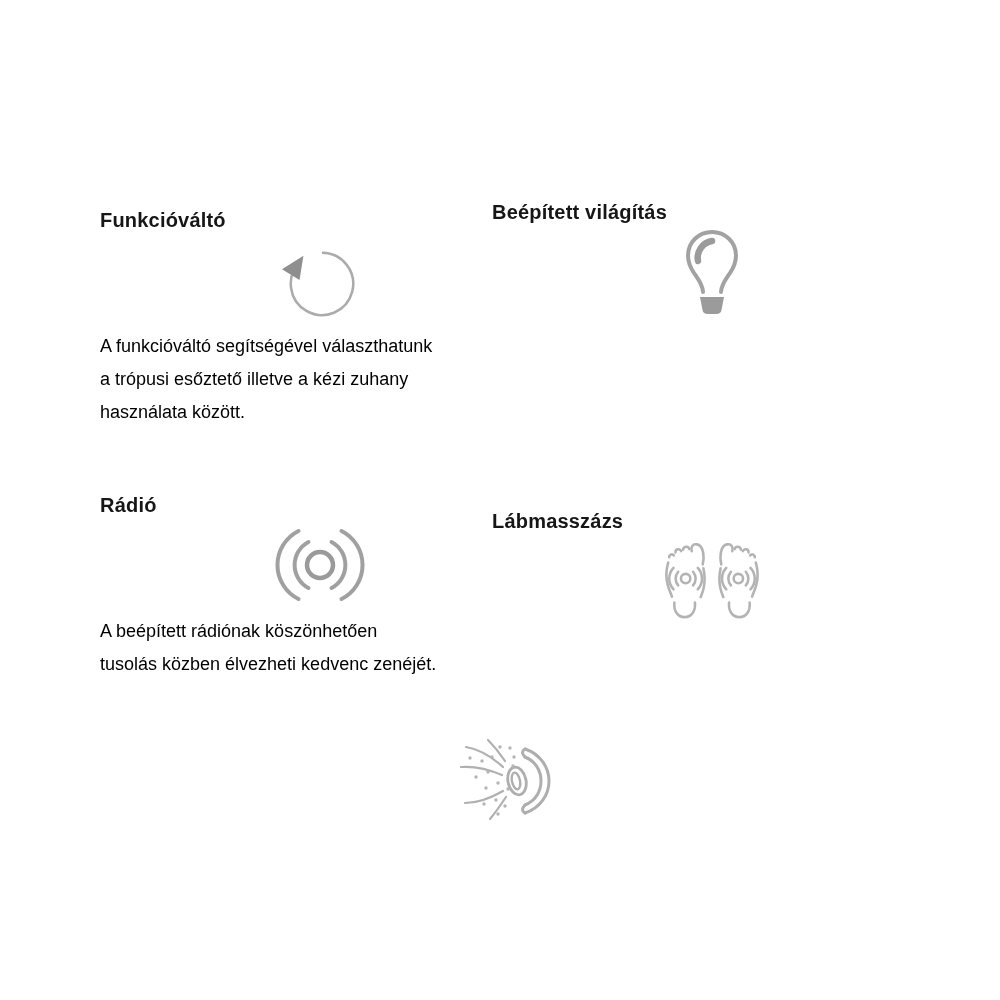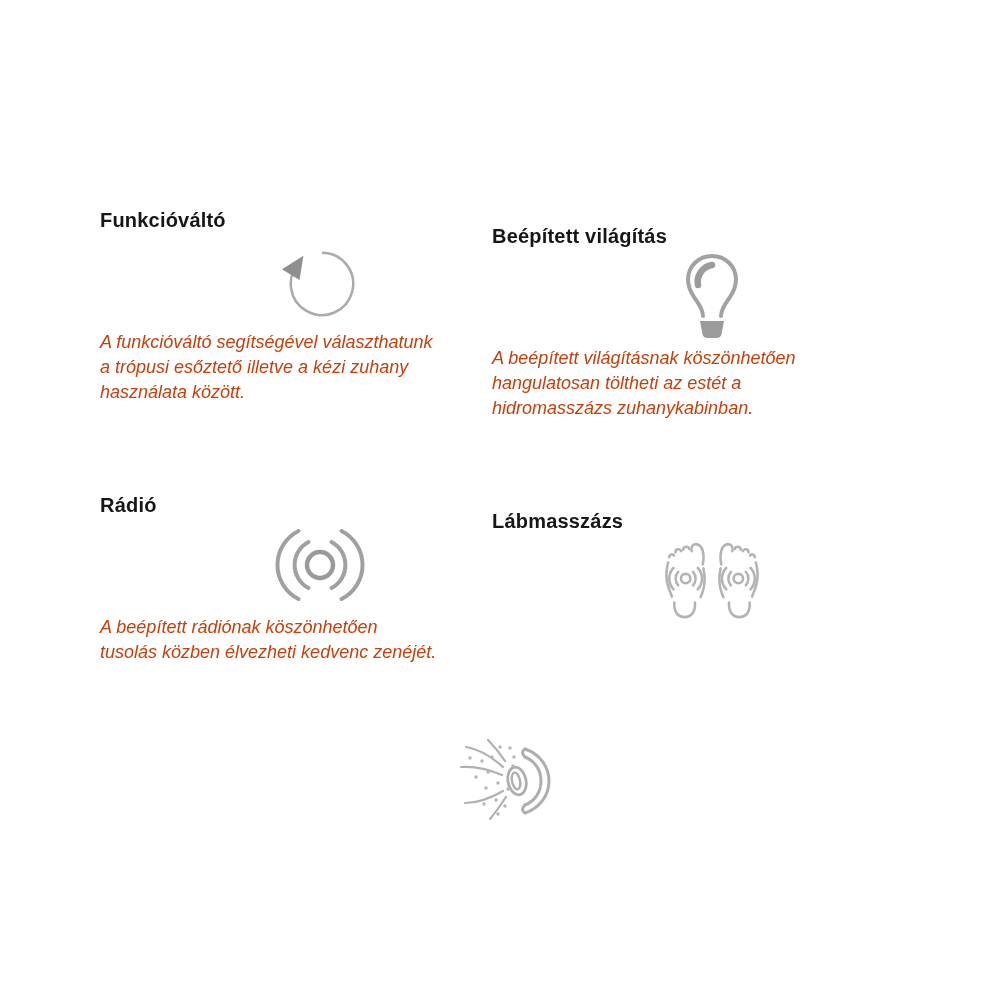--- a/index.html
+++ b/index.html
@@ -5,35 +5,35 @@
   html, body { margin: 0; padding: 0; }
   body {
     width: 1000px; height: 1000px;
     background: #ffffff;
     font-family: "Liberation Sans", sans-serif;
     position: relative;
     overflow: hidden;
   }
   .feature { position: absolute; width: 440px; text-align: left; margin-top: 40px; }
   .f1 { left: 100px; top: 168px; }
-  .f2 { left: 492px; top: 184px; }
+  .f2 { left: 492px; top: 160px; }
   .f3 { left: 100px; top: 453px; }
   .f4 { left: 492px; top: 469px; }
   .f5 { left: 291px; top: 691px; }
   .feature h2 {
     margin: 0; font-size: 20px; line-height: 24px;
     font-weight: bold; color: #161616; letter-spacing: .2px;
   }
   .iconwrap {
     height: 92px; margin-top: 2px;
     display: flex; align-items: center; justify-content: center;
   }
   .feature p {
-    margin: 4px 0 0; font-size: 18px; line-height: 25px;
-    color: #c2410c; white-space: pre-line; font-style: italic;
+    margin: 4px 0 0; font-size: 18px; line-height: 33px;
+    color: #000000; white-space: pre-line;
   }
   svg { display: block; }
 </style>
 </head>
 <body>
 
 <section class="feature f1">
   <h2>Funkcióváltó</h2>
   <div class="iconwrap">
     <svg width="78" height="80" viewBox="0 0 80 82">
@@ -48,23 +48,20 @@
 
 <section class="feature f2">
   <h2>Beépített világítás</h2>
   <div class="iconwrap">
     <svg width="62" height="88" viewBox="0 0 62 88">
       <path d="M22 64 C22 57 17 51 13 45 C9 39 7 33.5 7 27.5 C7 14.2 17.7 4 31 4 C44.3 4 55 14.2 55 27.5 C55 33.5 53 39 49 45 C45 51 40 57 40 64" fill="none" stroke="#a2a2a2" stroke-width="4" stroke-linecap="round"></path>
       <path d="M17 33 A17 17 0 0 1 31 13" fill="none" stroke="#9b9b9b" stroke-width="6.5" stroke-linecap="round"></path>
       <path d="M19 69 H43 L40.5 82 Q40 86 35 86 H27 Q22 86 21.5 82 Z" fill="#9b9b9b"></path>
     </svg>
   </div>
-  <p>A beépített világításnak köszönhetően
-hangulatosan töltheti az estét a
-hidromasszázs zuhanykabinban.</p>
 </section>
 
 <section class="feature f3">
   <h2>Rádió</h2>
   <div class="iconwrap">
     <svg width="96" height="80" viewBox="0 0 96 80">
       <circle cx="48" cy="40" r="13" fill="none" stroke="#9a9a9a" stroke-width="4.5"></circle>
       <path d="M36.5 17 A26 26 0 0 0 36.5 63" fill="none" stroke="#a0a0a0" stroke-width="4" stroke-linecap="round"></path>
       <path d="M26.5 6 A38 38 0 0 0 26.5 74" fill="none" stroke="#a0a0a0" stroke-width="4" stroke-linecap="round"></path>
       <path d="M59.5 17 A26 26 0 0 1 59.5 63" fill="none" stroke="#a0a0a0" stroke-width="4" stroke-linecap="round"></path>

